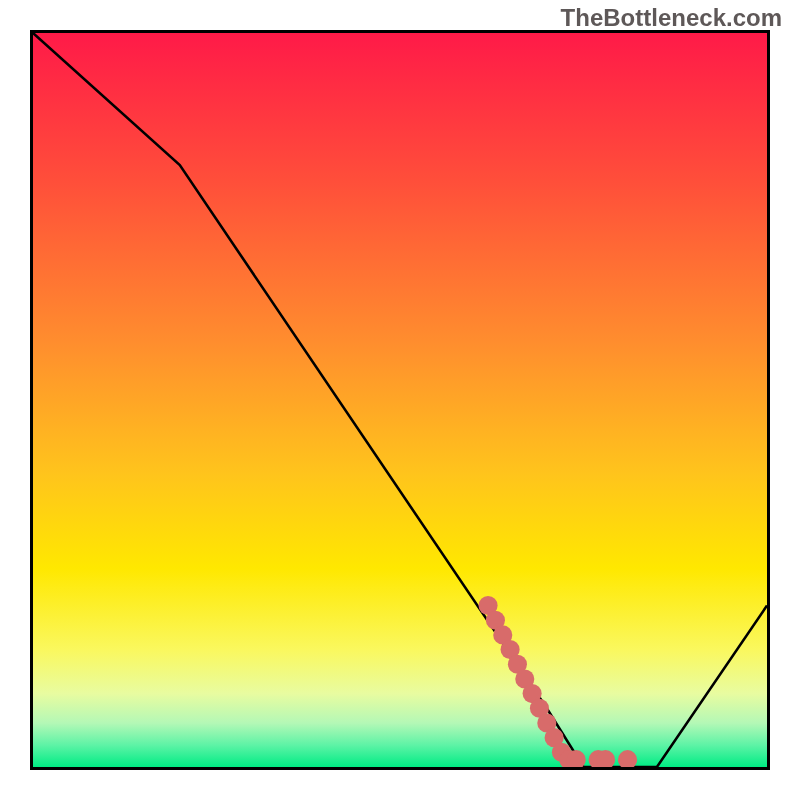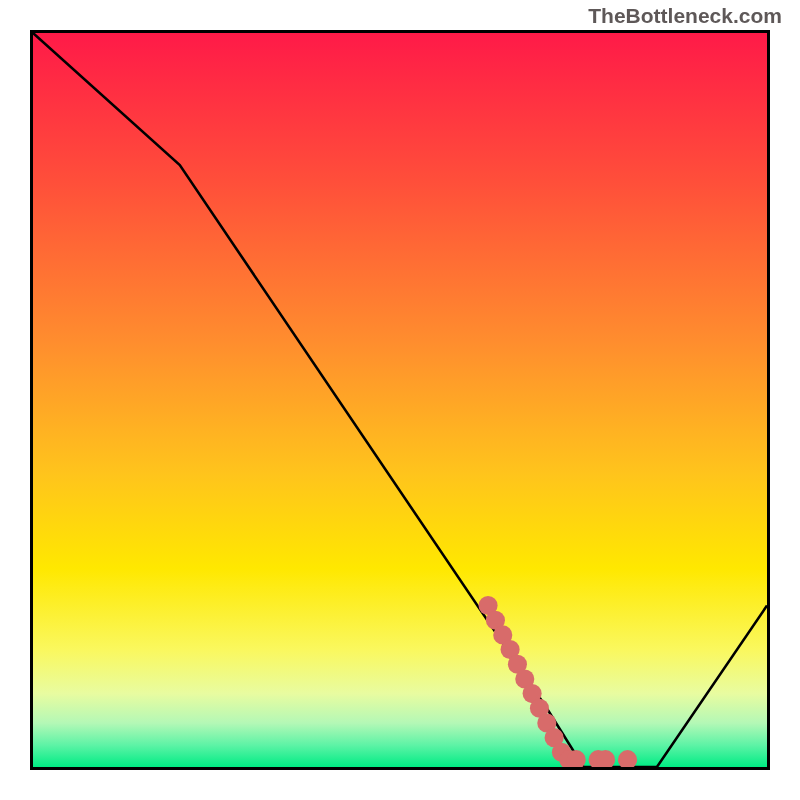--- a/index.html
+++ b/index.html
@@ -9,21 +9,21 @@
     font-family: Arial, sans-serif;
     background: #fff;
     position: relative;
   }
   .watermark {
     position: absolute;
     top: 4px;
     right: 18px;
     color: #5e5858;
     font-weight: bold;
-    font-size: 21px;
+    font-size: 24px;
     z-index: 10;
   }
   .plot-area {
     position: absolute;
     top: 30px;
     left: 30px;
     width: 740px;
     height: 740px;
     border: 3px solid #000;
   }

